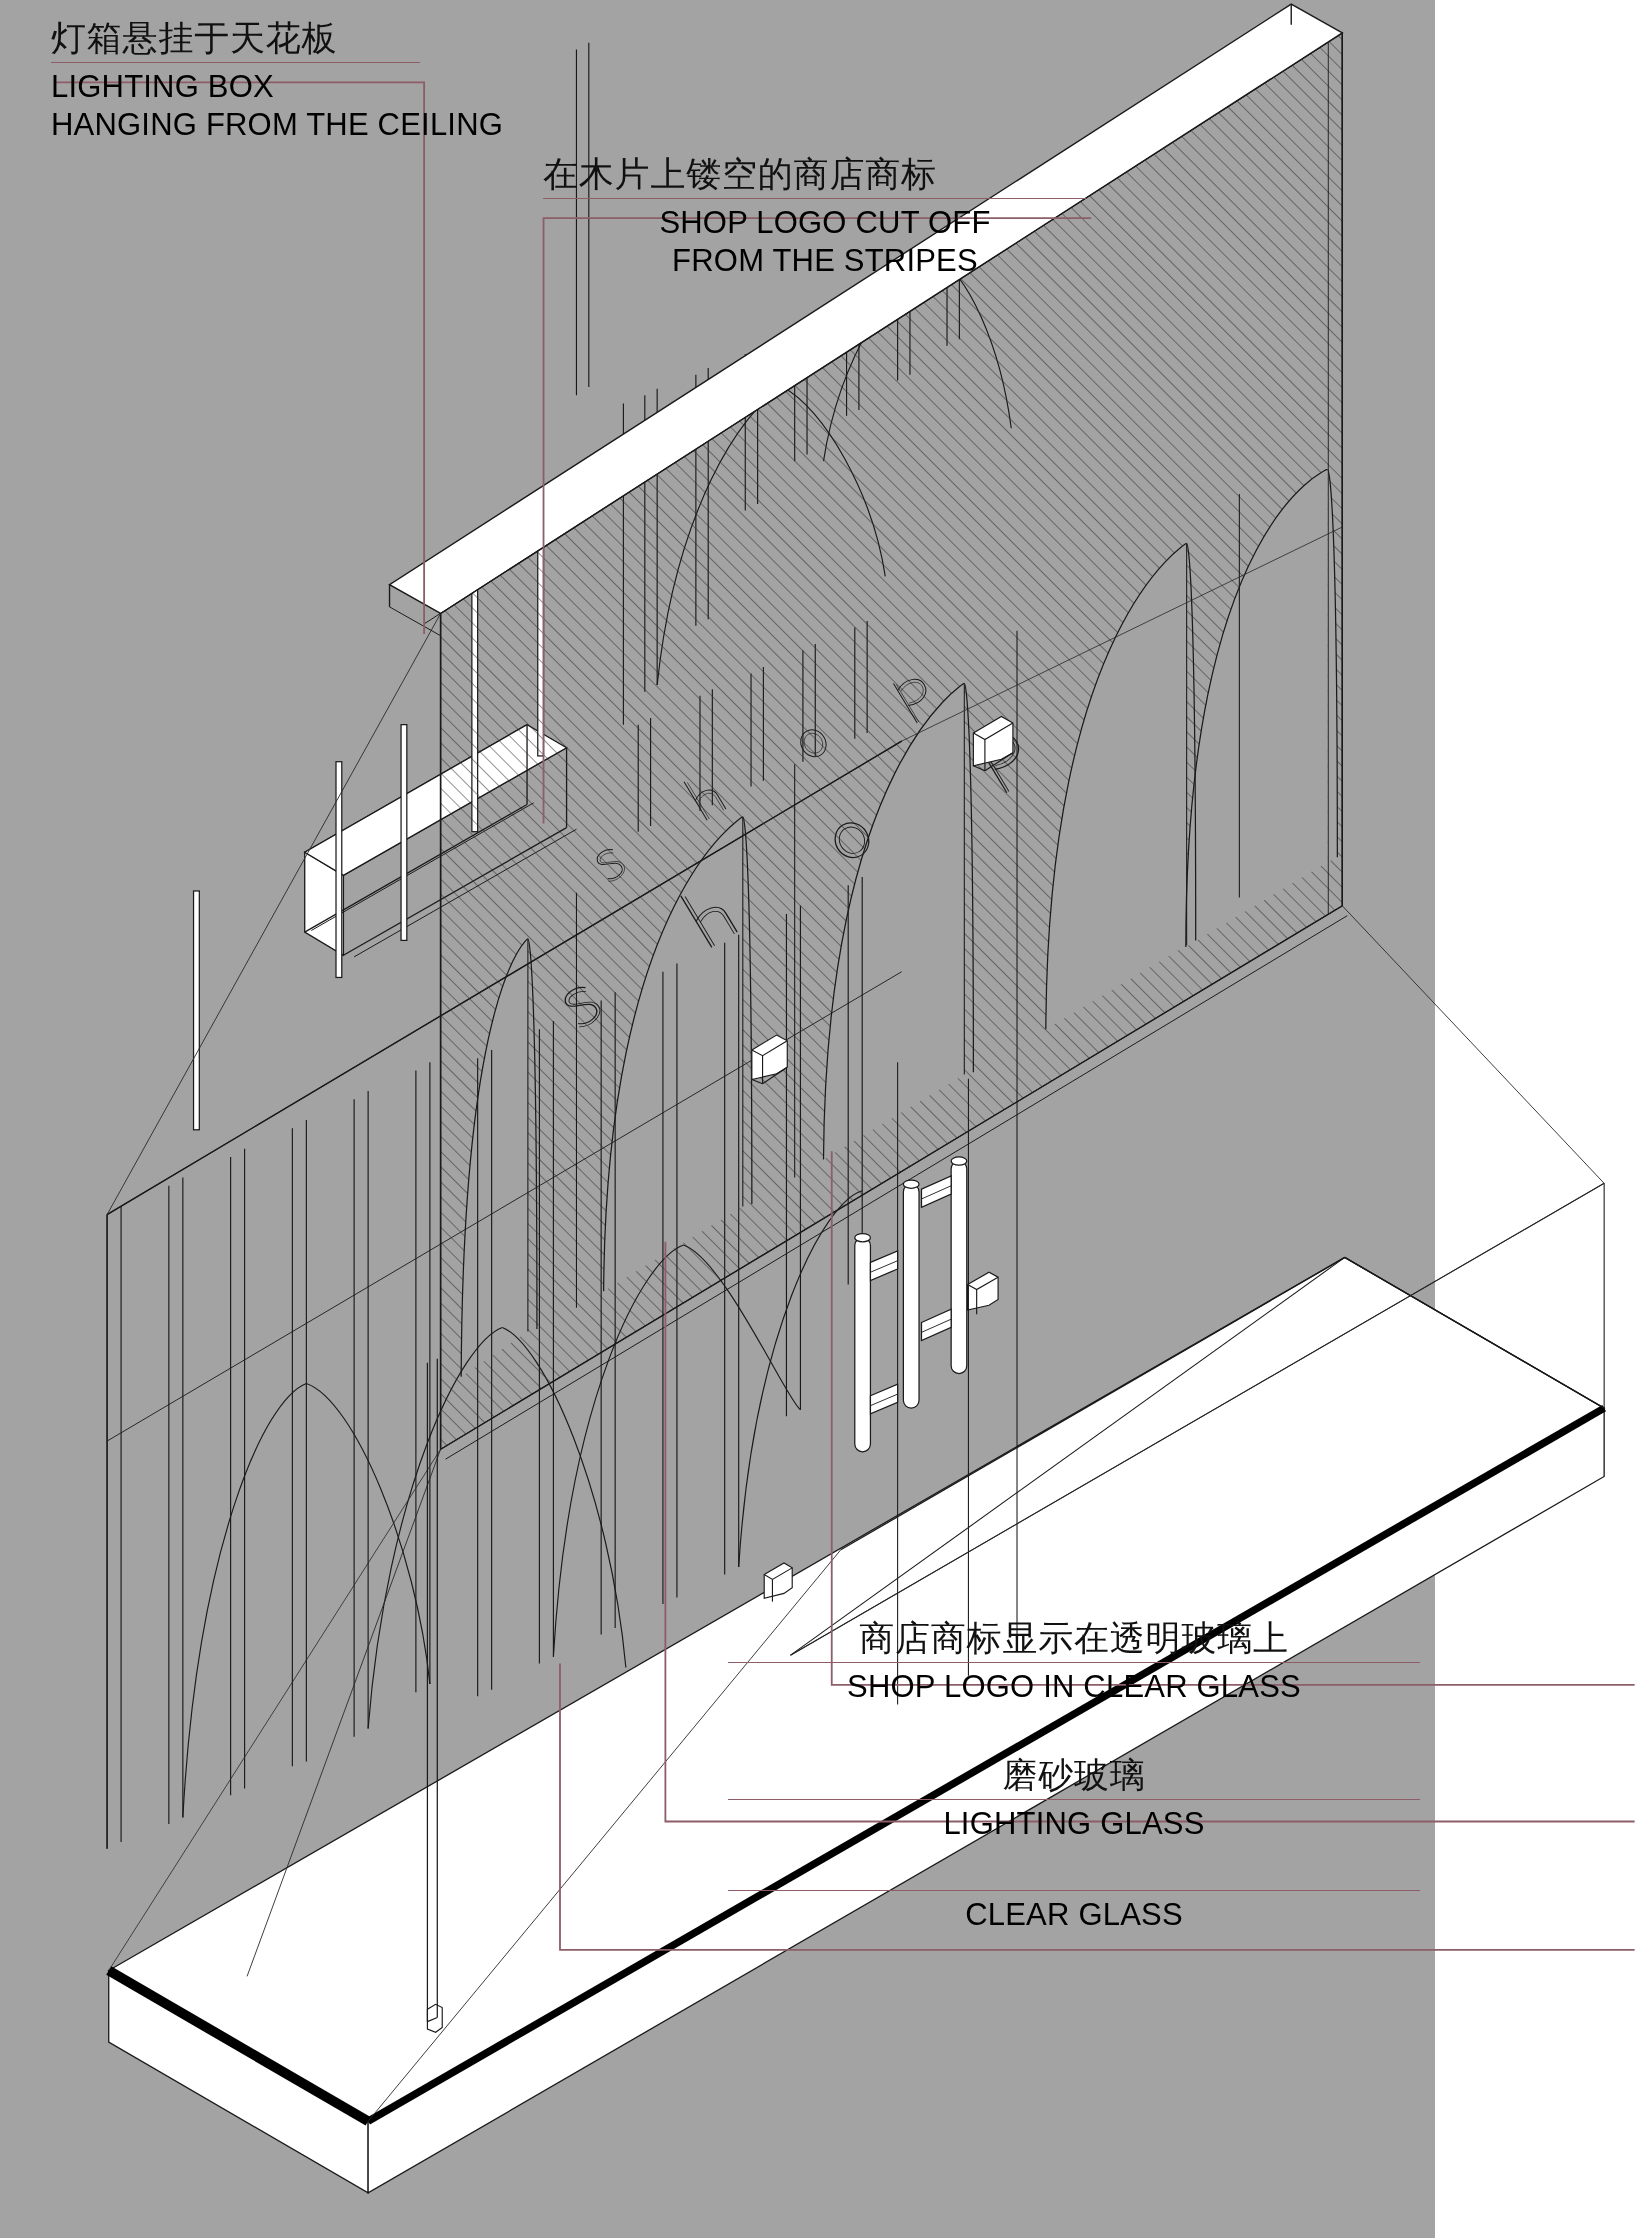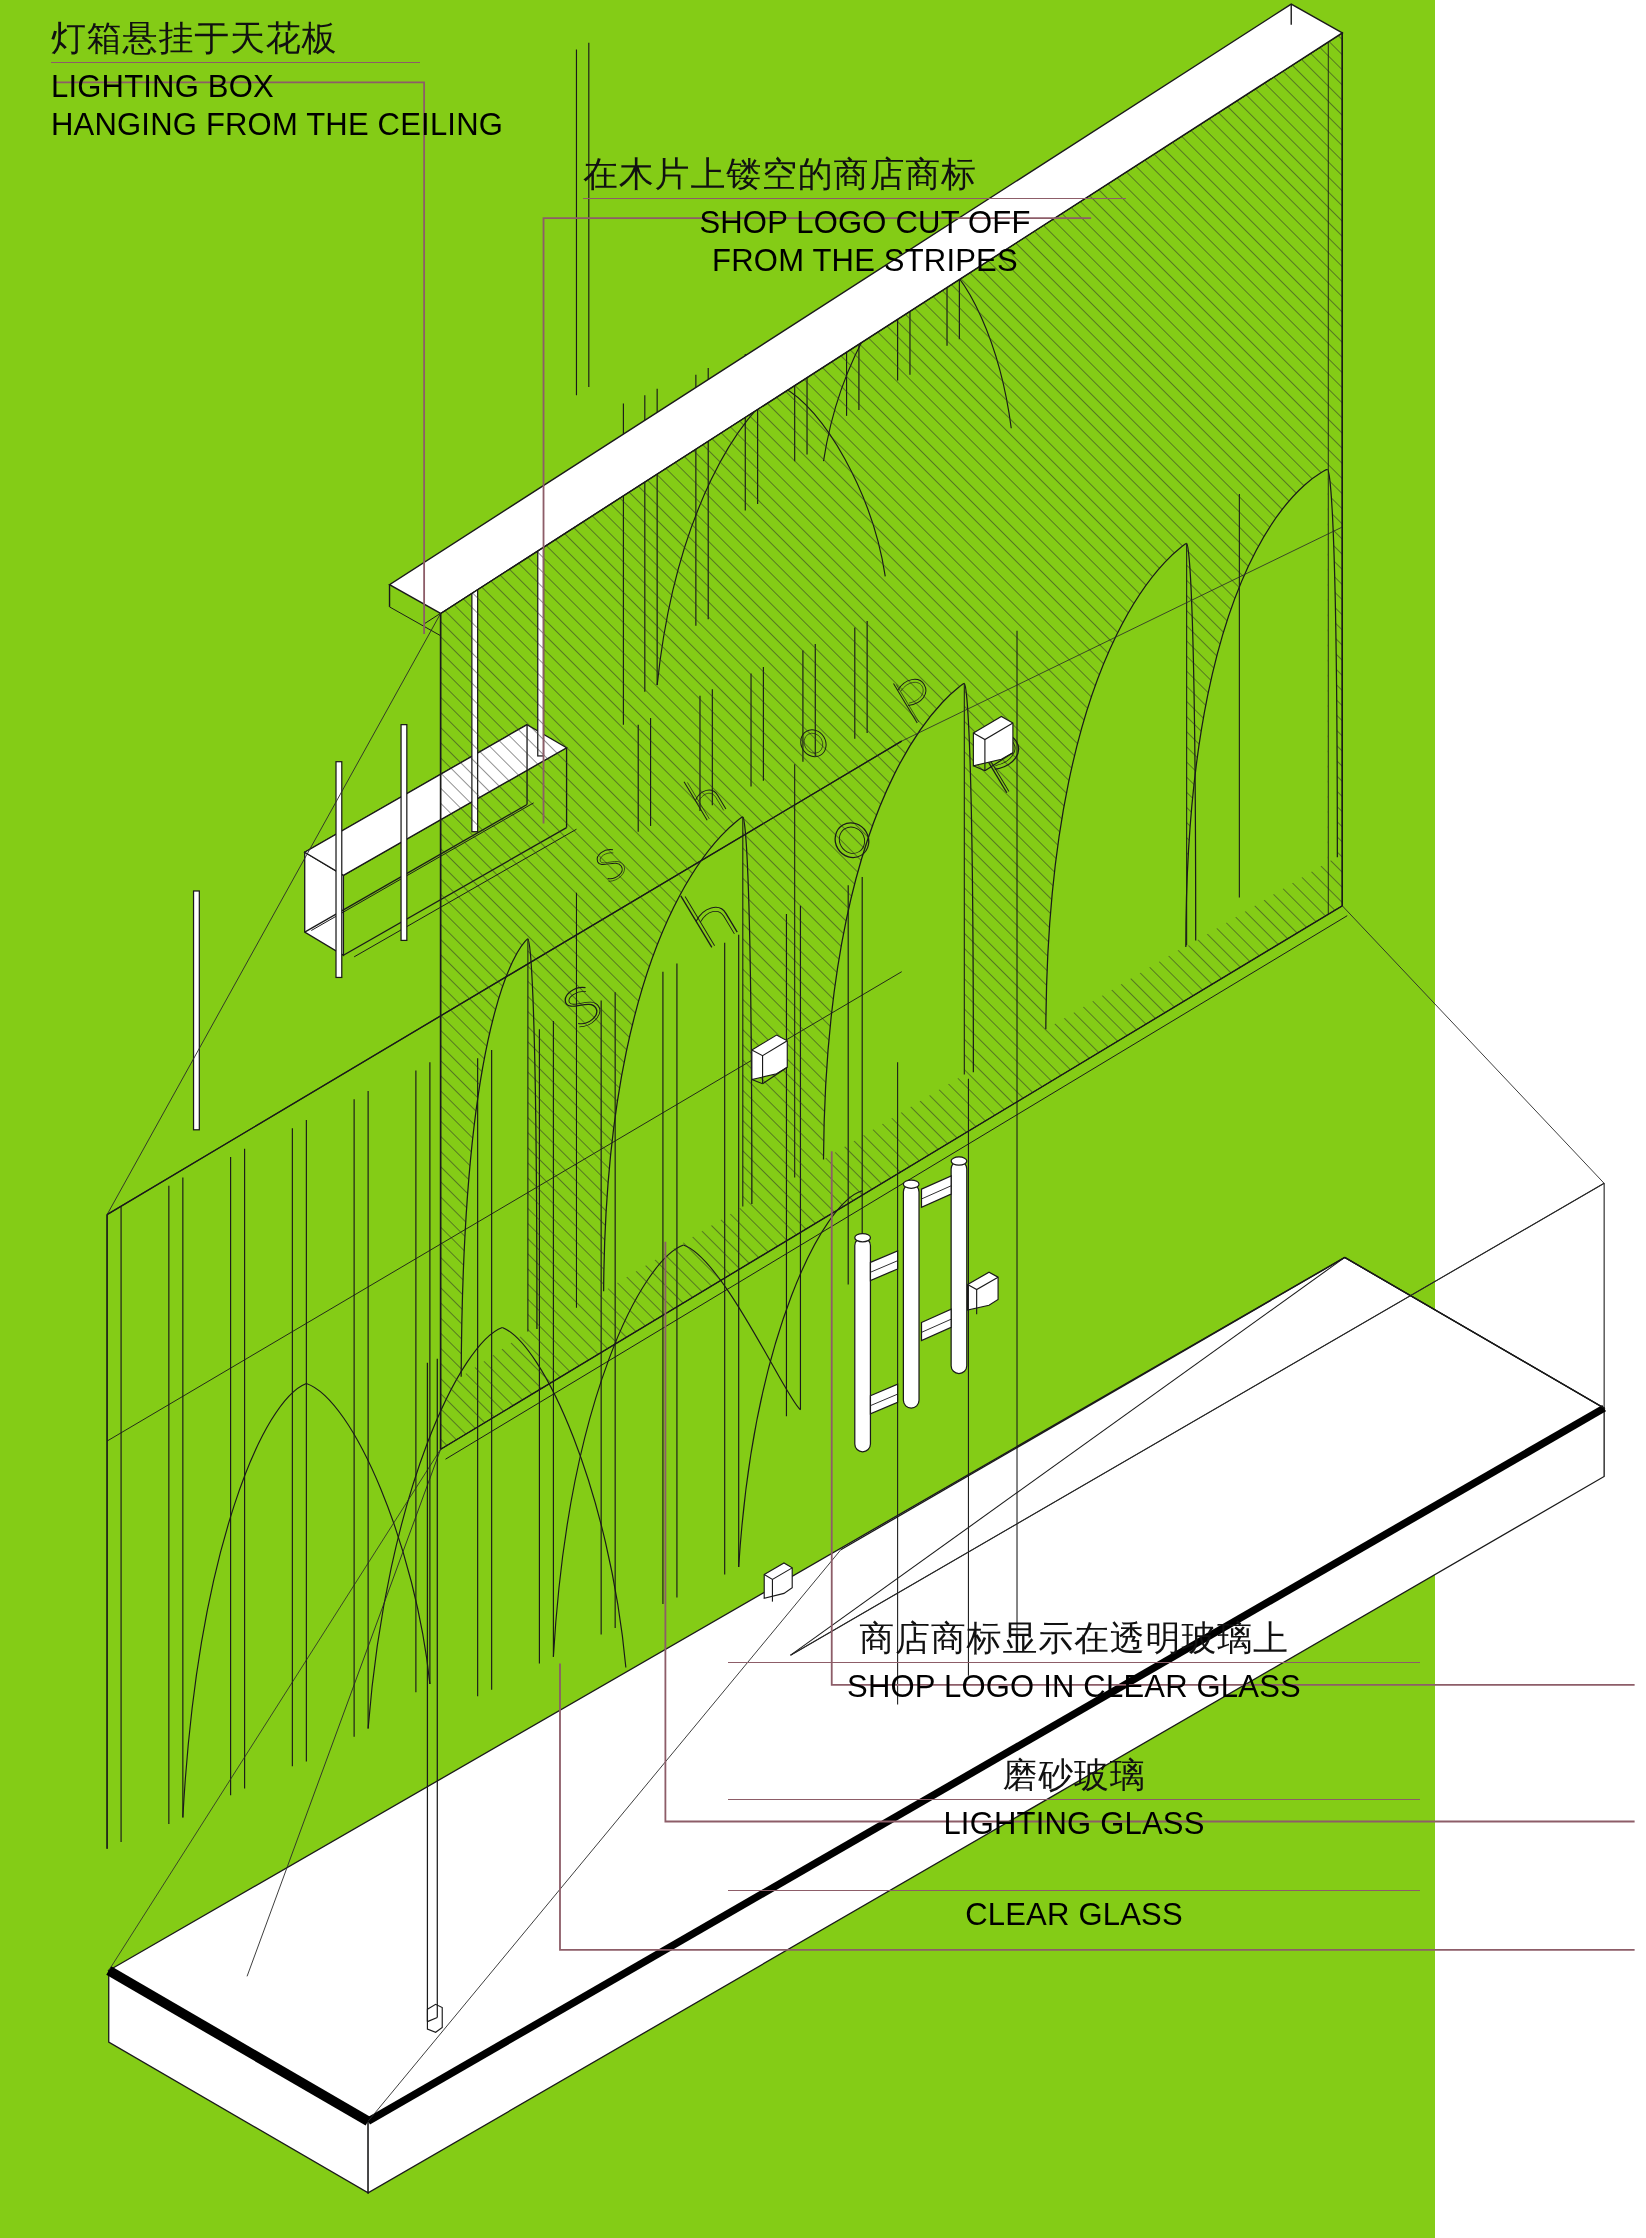--- a/index.html
+++ b/index.html
@@ -3,21 +3,21 @@
 <meta charset="utf-8">
 <title>Shopfront Isometric Detail</title>
 <style>
   html,body{margin:0;padding:0;background:#ffffff;}
   body{
     font-family:"Liberation Sans", sans-serif;
     width:1647px;height:2239px;
     position:relative;overflow:hidden;
     -webkit-font-smoothing:antialiased;
   }
-  #sheet{position:absolute;inset:0;width:1435px;height:2239px;background:#84cc16;}
+  #sheet{position:absolute;inset:0;width:1435px;height:2239px;background:#a3a3a3;}
   svg.layer{position:absolute;left:0;top:0;width:1647px;height:2239px;display:block;}
 
   
   .anno{position:absolute;}
   .anno .cn{
     font-family:"DejaVu Sans", sans-serif;
     font-size:35px;line-height:1.06;color:#111;
     white-space:nowrap;font-weight:400;
     letter-spacing:0.8px;
   }
@@ -396,21 +396,21 @@
     </g>
   </svg>
 
   <div class="anno" style="left:51px;top:20px;width:510px;">
     <div class="cn">灯箱悬挂于天花板</div>
     <div class="rule" style="width:369px;margin:5px 0 5px 0;"></div>
     <div class="en">LIGHTING BOX
 HANGING FROM THE CEILING</div>
   </div>
 
-  <div class="anno center-en" style="left:543px;top:156px;width:560px;margin-left:40px;">
+  <div class="anno center-en" style="left:543px;top:156px;width:560px;">
     <div class="cn">在木片上镂空的商店商标</div>
     <div class="rule" style="width:543px;margin:5px 0 5px 0;"></div>
     <div class="en" style="padding-left:4px;">SHOP LOGO CUT OFF
 FROM THE STRIPES</div>
   </div>
 
   <div class="anno right" style="right:15px;top:1620px;width:692px;">
     <div class="cn">商店商标显示在透明玻璃上</div>
     <div class="rule" style="width:692px;margin:5px 0 5px 0;"></div>
     <div class="en">SHOP LOGO IN CLEAR GLASS</div>

